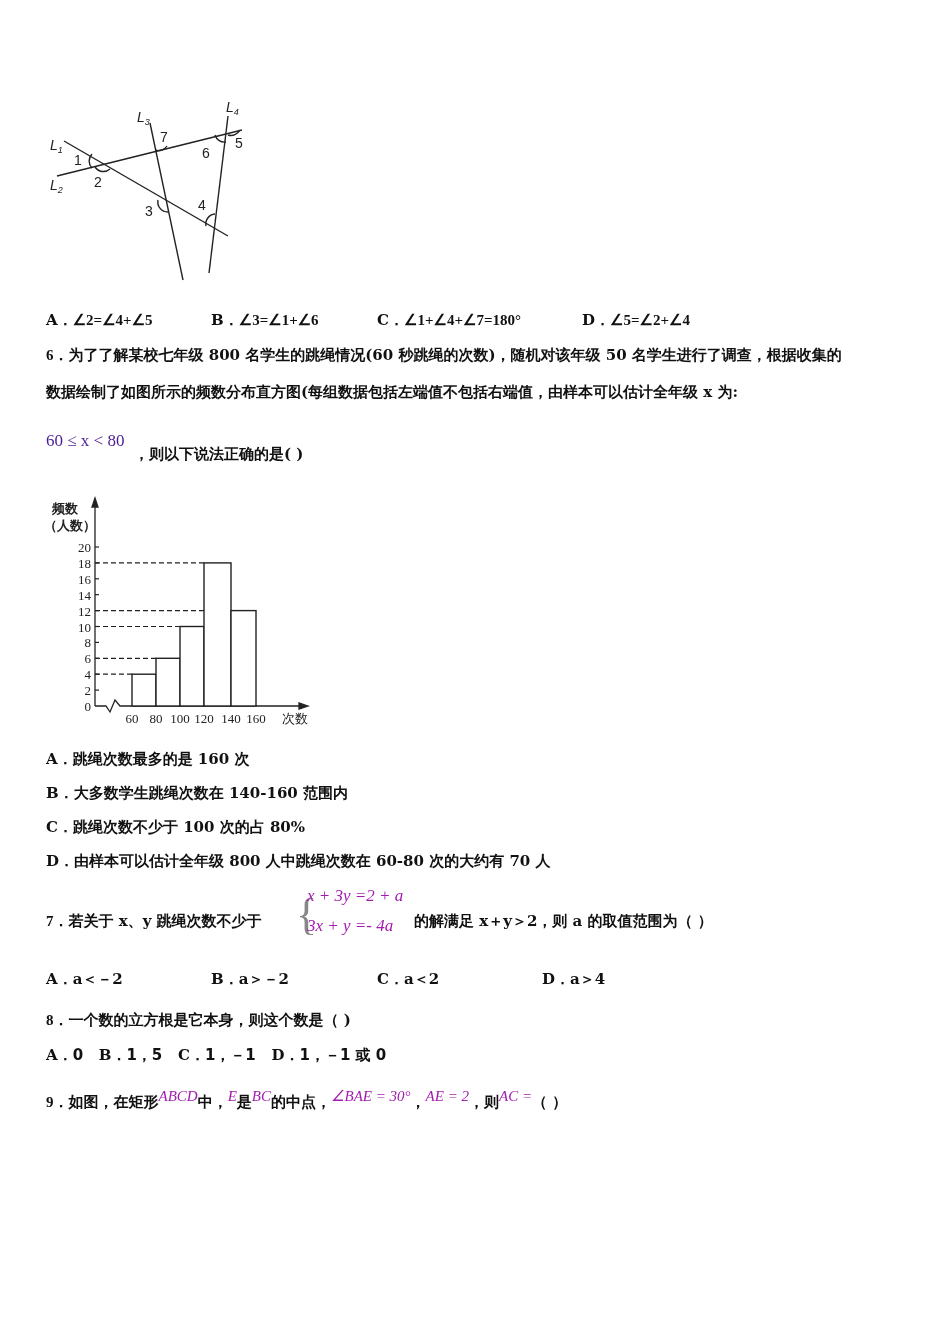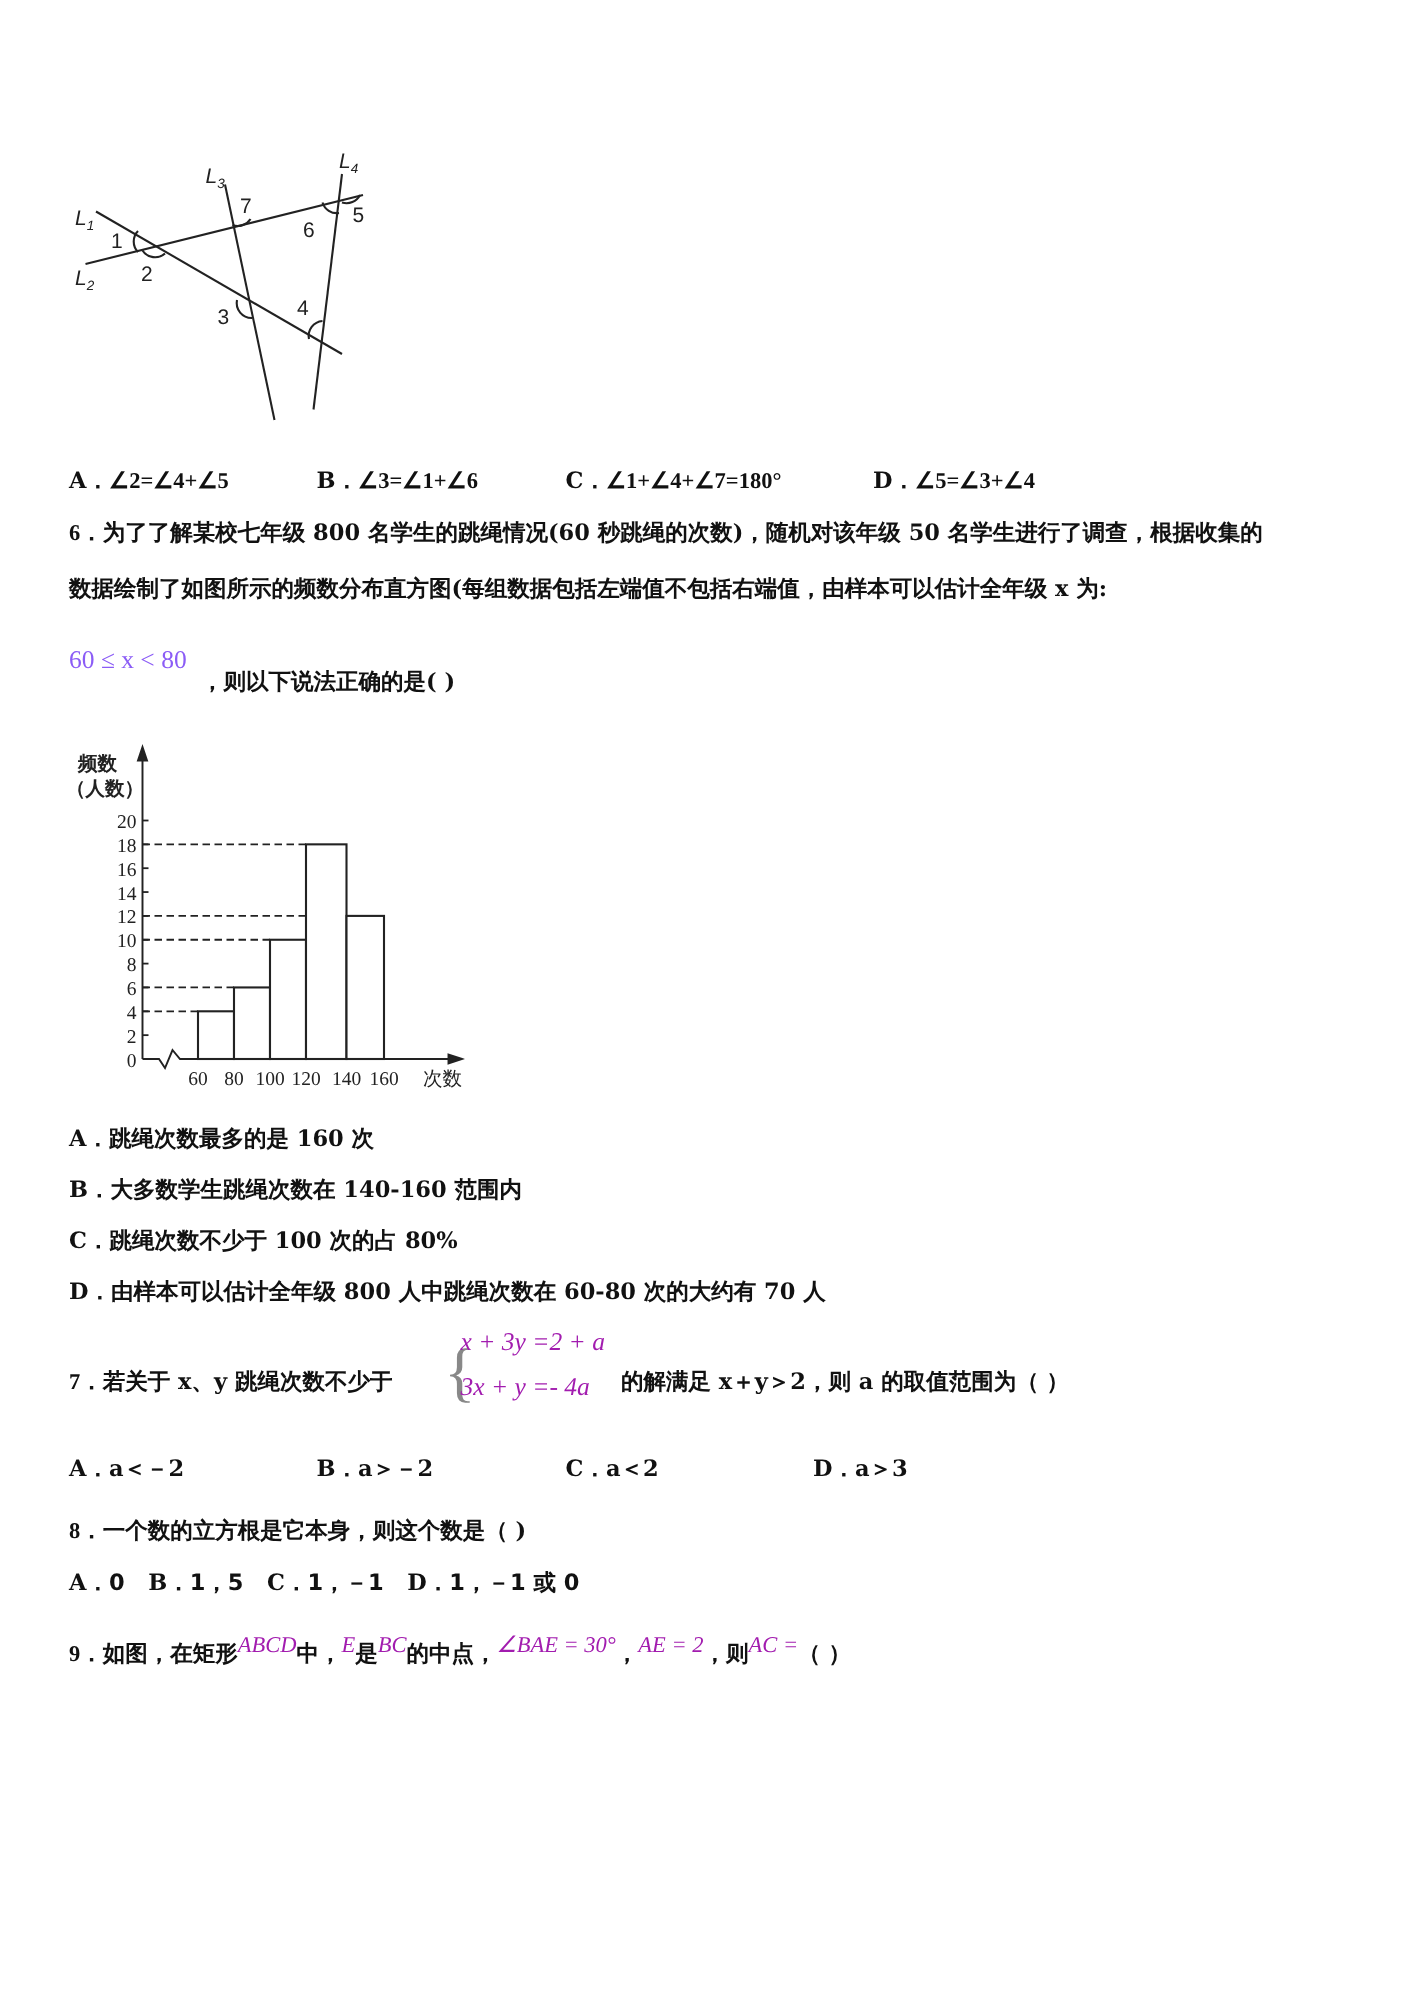--- a/index.html
+++ b/index.html
@@ -2,21 +2,21 @@
 <html><head>
 <meta charset="utf-8">
 <style>
   html, body { margin:0; padding:0; background:#fff; }
   body { width:950px; height:1344px; position:relative; overflow:hidden;
          font-family:"DejaVu Serif","Liberation Serif",serif; color:#111; }
   .abs { position:absolute; }
   .txt { font-size:15px; font-weight:bold; white-space:nowrap; line-height:20px; }
   .num { font-family:"Liberation Serif",serif; font-weight:bold; }
   .math { font-family:"Liberation Serif",serif; font-style:italic; font-weight:normal; color:#a21caf; }
-  .mathn { font-family:"Liberation Serif",serif; font-weight:normal; color:#8b5cf6; }
+  .mathn { font-family:"Liberation Serif",serif; font-weight:normal; color:#4c1d95; }
   .opt { position:absolute; font-size:15px; font-weight:bold; white-space:nowrap; }
   .sans { font-family:"DejaVu Sans",sans-serif; font-weight:bold; }
   .brace { font-family:"Liberation Serif",serif; font-size:44px; color:#888; font-weight:normal; line-height:44px; }
 </style>
 </head>
 <body>
 
 <svg class="abs" style="left:40px;top:90px" width="220" height="200" viewBox="0 0 220 200">
   <g stroke="#222" stroke-width="1.4" fill="none">
     <line x1="24" y1="51" x2="188" y2="146"></line>
@@ -49,21 +49,21 @@
 <div class="opt" style="left:46px;top:311px">
   <span>A．</span><span class="num">∠2=∠4+∠5</span>
 </div>
 <div class="opt" style="left:211px;top:311px">
   <span>B．</span><span class="num">∠3=∠1+∠6</span>
 </div>
 <div class="opt" style="left:377px;top:311px">
   <span>C．</span><span class="num">∠1+∠4+∠7=180°</span>
 </div>
 <div class="opt" style="left:582px;top:311px">
-  <span>D．</span><span class="num">∠5=∠3+∠4</span>
+  <span>D．</span><span class="num">∠5=∠2+∠4</span>
 </div>
 
 <div class="abs txt" style="left:46px;top:345px">
   <span class="num">6．</span><span>为了了解某校七年级 800 名学生的跳绳情况(60 秒跳绳的次数)，随机对该年级 50 名学生进行了调查，根据收集的</span>
 </div>
 <div class="abs txt" style="left:46px;top:382px">
   <span>数据绘制了如图所示的频数分布直方图(每组数据包括左端值不包括右端值，由样本可以估计全年级 x 为:</span>
 </div>
 <div class="abs" style="left:46px;top:430px;font-size:17px;">
   <span class="mathn">60 ≤ x &lt; 80</span>
@@ -167,21 +167,21 @@
 <div class="opt" style="left:46px;top:970px">
   <span>A．</span><span>a＜－2</span>
 </div>
 <div class="opt" style="left:211px;top:970px">
   <span>B．</span><span>a＞－2</span>
 </div>
 <div class="opt" style="left:377px;top:970px">
   <span>C．</span><span>a＜2</span>
 </div>
 <div class="opt" style="left:542px;top:970px">
-  <span>D．</span><span>a＞3</span>
+  <span>D．</span><span>a＞4</span>
 </div>
 
 <div class="abs txt" style="left:46px;top:1010px">
   <span class="num">8．</span><span>一个数的立方根是它本身，则这个数是（    )</span>
 </div>
 <div class="abs txt" style="left:46px;top:1045px">
   <span><span>A．</span><span class="sans">0</span></span>&nbsp;&nbsp;
   <span><span>B．</span><span class="sans">1，5</span></span>&nbsp;&nbsp;
   <span><span>C．</span><span class="sans">1，－1</span></span>&nbsp;&nbsp;
   <span><span>D．</span><span class="sans">1，－1 或 0</span></span>

